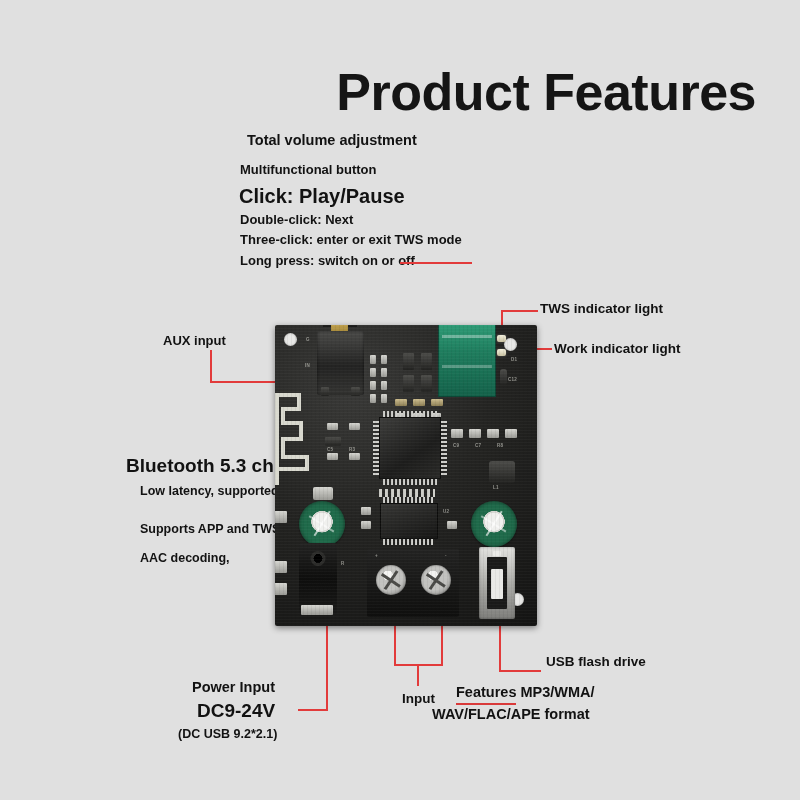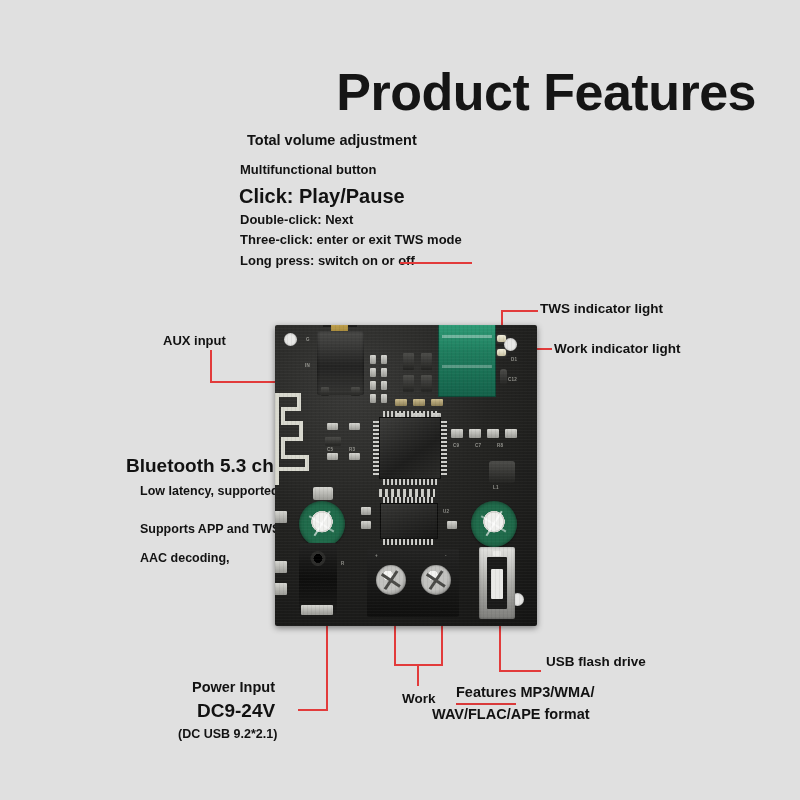--- a/index.html
+++ b/index.html
@@ -223,21 +223,21 @@
 
   <div class="txt t-bt">Bluetooth 5.3 chip</div>
   <div class="txt t-bt1">Low latency, supported</div>
   <div class="txt t-bt2">AAC decoding,</div>
   <div class="txt t-bt3">Supports APP and TWS</div>
 
   <div class="txt t-pwr">Power Input</div>
   <div class="txt t-dc">DC9-24V</div>
   <div class="txt t-dcsub">(DC USB 9.2*2.1)</div>
 
-  <div class="txt t-horn">Work</div>
+  <div class="txt t-horn">Input</div>
 
   <div class="txt t-usb">USB flash drive</div>
   <div class="txt t-sup1">Features MP3/WMA/</div>
   <div class="sup-rule"></div>
   <div class="txt t-sup2">WAV/FLAC/APE format</div>
 
   <div class="ld ld-h" style="left:400px; top:262px; width:72px;"></div>
 
   <div class="ld ld-v" style="left:210px; top:350px; height:33px;"></div>
   <div class="ld ld-h" style="left:210px; top:381px; width:123px;"></div>

